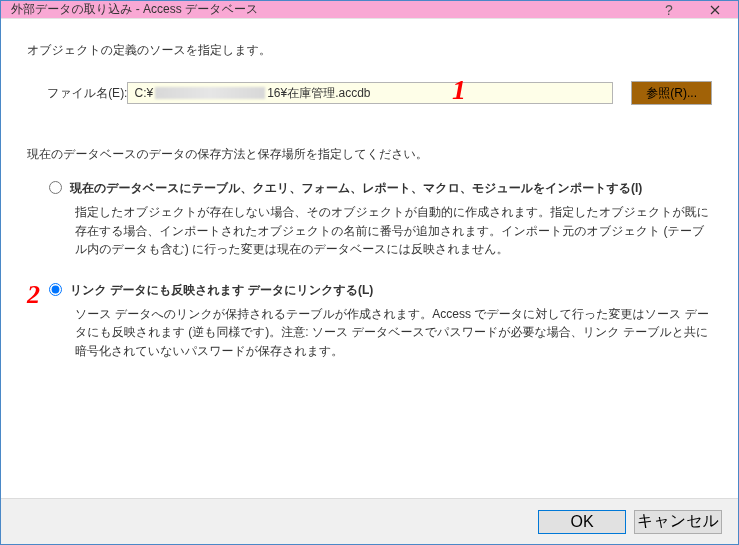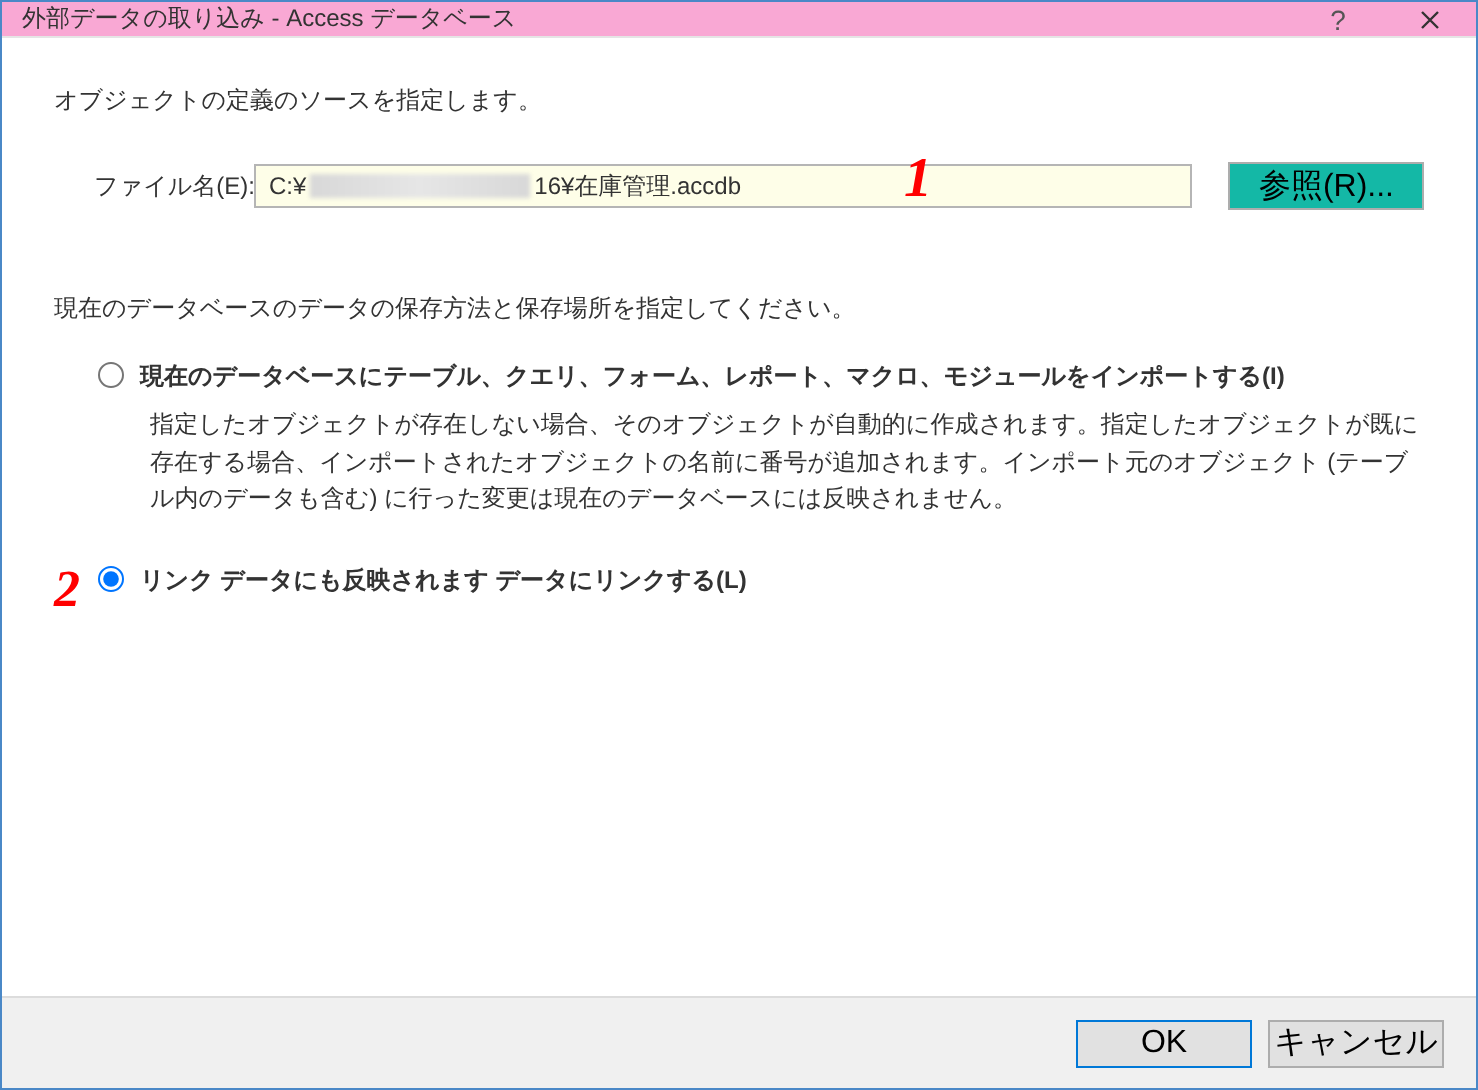--- a/index.html
+++ b/index.html
@@ -95,23 +95,23 @@
     height:12px;
     background: linear-gradient(90deg,#d8d8d8,#e6e6e6,#d8d8d8);
     filter: blur(1px);
     margin: 0 2px;
     vertical-align: middle;
   }
   .browse-btn {
     height: 24px;
     padding: 0 14px;
     border: 1px solid #adadad;
-    background: #14b8a6;
+    background: #a16207;
     font-family: inherit;
-    font-size: 16px;
+    font-size: 12px;
     margin-left: 18px;
   }
   .instr { margin-bottom: 16px; }
   .option {
     display: flex;
     align-items: flex-start;
     gap: 8px;
     margin-left: 22px;
     margin-bottom: 6px;
     position: relative;
@@ -199,20 +199,21 @@
       <input type="radio" name="mode" style="">
       <span class="option-label">現在のデータベースにテーブル、クエリ、フォーム、レポート、マクロ、モジュールをインポートする(I)</span>
     </div>
     <div class="option-desc">指定したオブジェクトが存在しない場合、そのオブジェクトが自動的に作成されます。指定したオブジェクトが既に存在する場合、インポートされたオブジェクトの名前に番号が追加されます。インポート元のオブジェクト (テーブル内のデータも含む) に行った変更は現在のデータベースには反映されません。</div>
 
     <div class="option">
       <span class="annot-2">2</span>
       <input type="radio" name="mode" checked="" style="">
       <span class="option-label">リンク データにも反映されます データにリンクする(L)</span>
     </div>
+    <div class="option-desc">ソース データへのリンクが保持されるテーブルが作成されます。Access でデータに対して行った変更はソース データにも反映されます (逆も同様です)。注意: ソース データベースでパスワードが必要な場合、リンク テーブルと共に暗号化されていないパスワードが保存されます。</div>
 
   </div>
 
   <div class="footer">
     <button class="dlg-btn primary">OK</button>
     <button class="dlg-btn">キャンセル</button>
   </div>
 
 </div>
 

